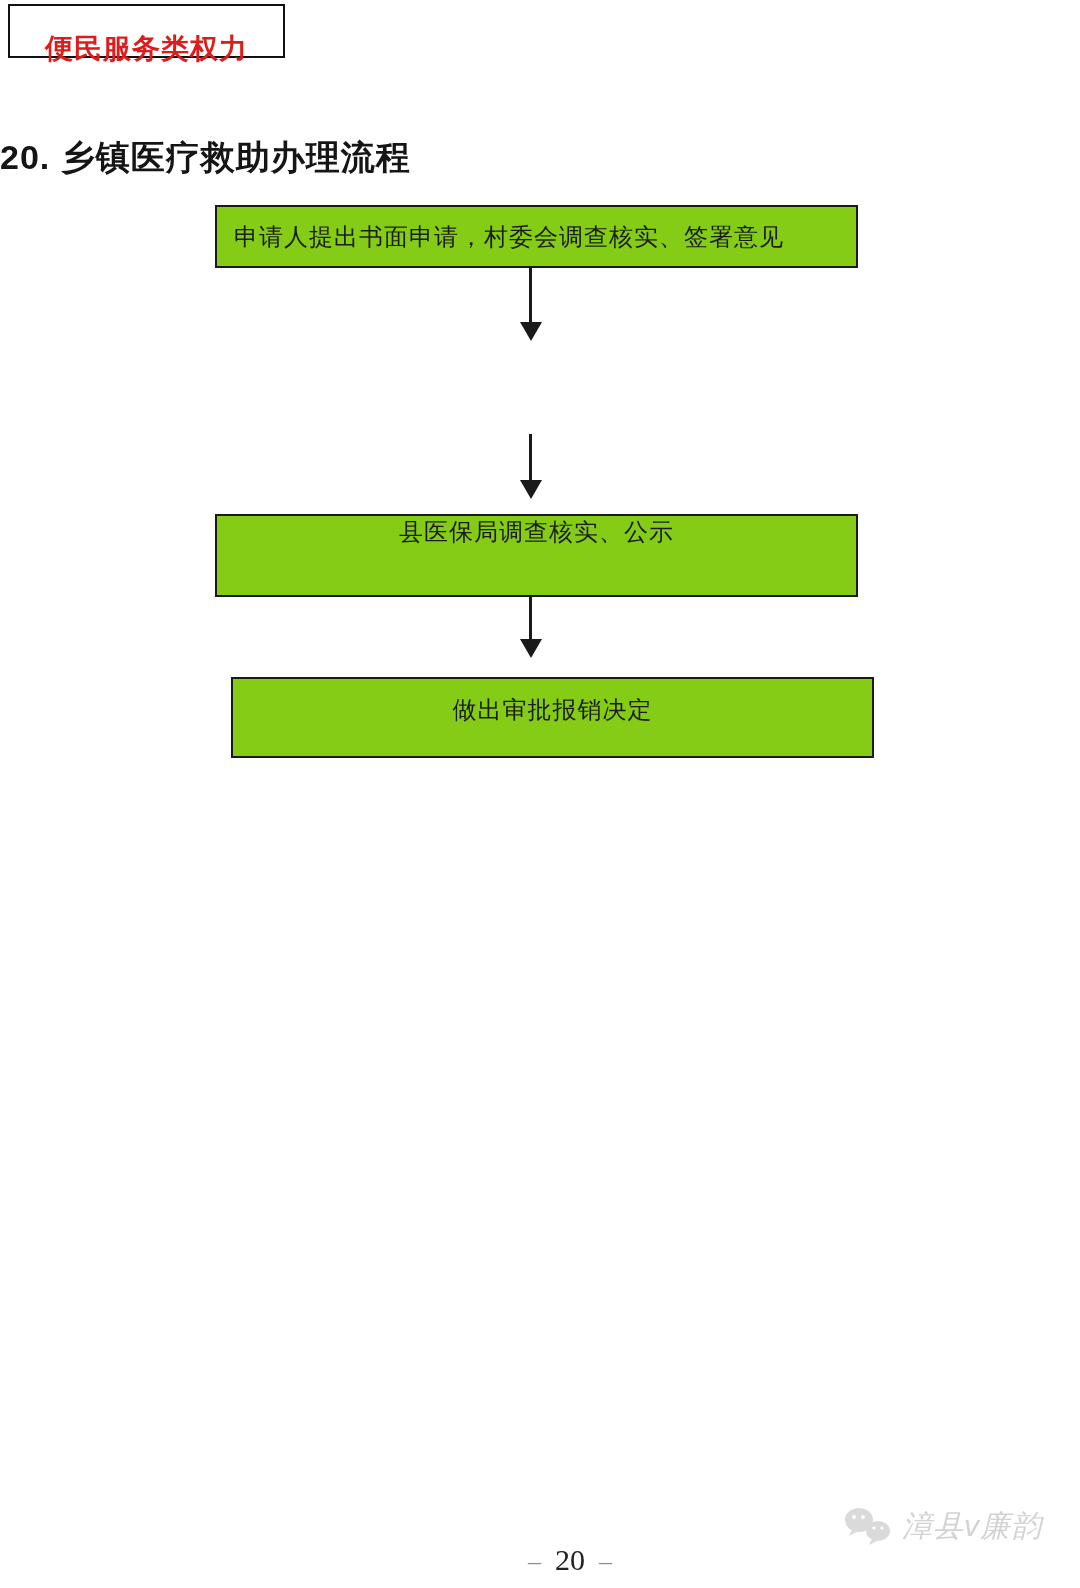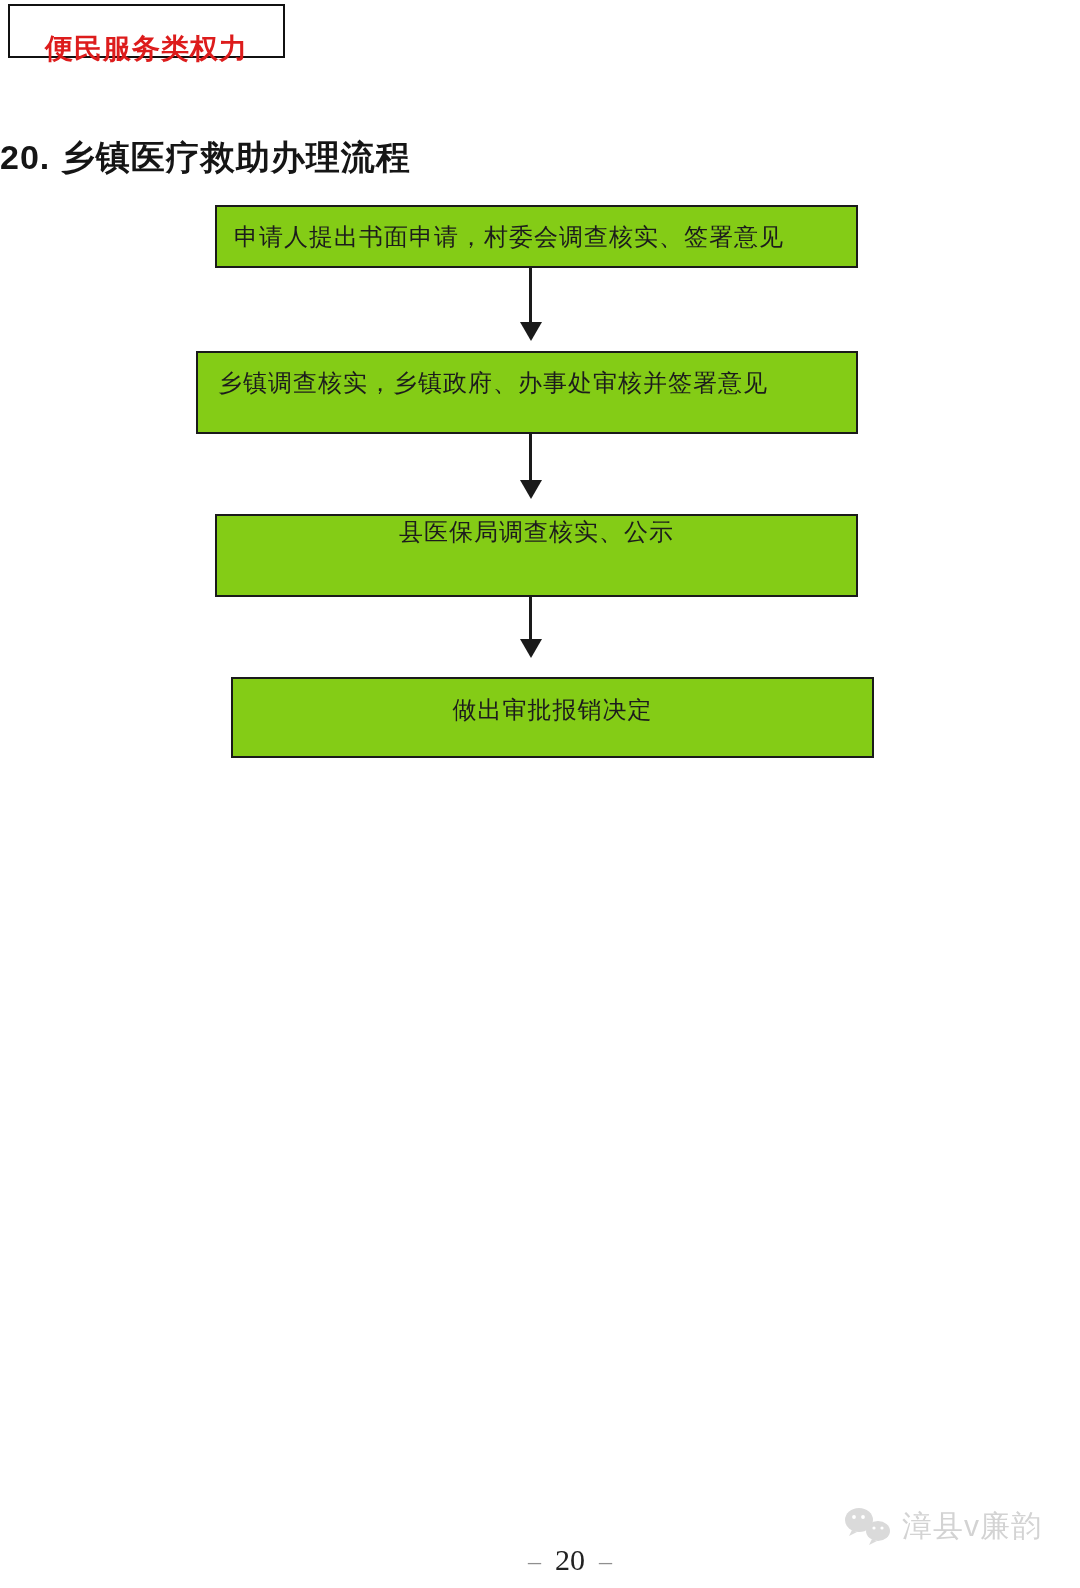--- a/index.html
+++ b/index.html
@@ -73,20 +73,21 @@
     position:absolute; left:45px; top:930px; width:1002px;
     font-size:23px; color:#171717; line-height:35px;
     text-align:justify; letter-spacing:0.5px;
   }
 
   
   .watermark {
     position:absolute; right:38px; top:1505px;
     display:flex; align-items:center; gap:8px;
     color:#d3d3d3;
+    font-style:italic;
   }
   .watermark .wm-text {
     font-family:"Liberation Sans", sans-serif;
     font-size:30px; letter-spacing:1px; white-space:nowrap;
   }
 
   
   .page-number {
     position:absolute; left:460px; top:1543px; width:220px;
     text-align:center; white-space:nowrap;
@@ -104,23 +105,20 @@
   </div>
 
   <div class="page-title">20. 乡镇医疗救助办理流程</div>
 
   <div class="flow-box flow-box-1">
     <span>申请人提出书面申请，村委会调查核实、签署意见</span>
   </div>
 
   <div class="arrow arrow-1"></div>
 
-  <div class="flow-box flow-box-2">
-    <span>乡镇调查核实，乡镇政府、办事处审核并签署意见</span>
-  </div>
 
   <div class="arrow arrow-2"></div>
 
   <div class="flow-box flow-box-3">
     <span>县医保局调查核实、公示</span>
   </div>
 
   <div class="arrow arrow-3"></div>
 
   <div class="flow-box flow-box-4">

